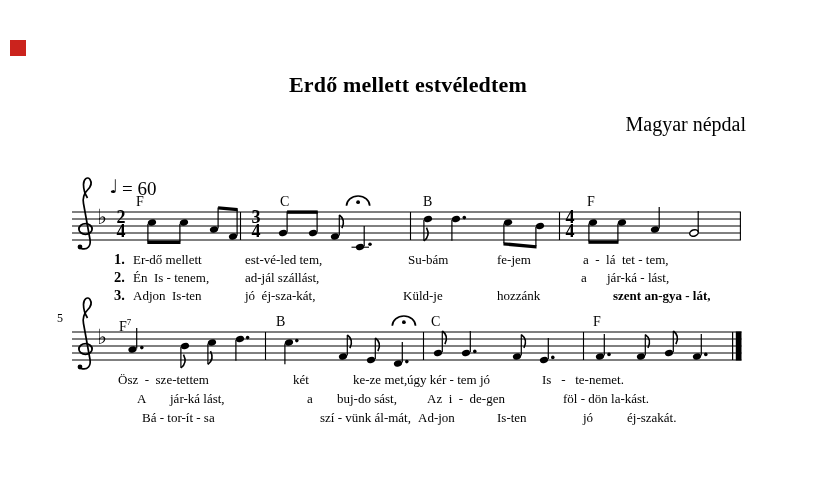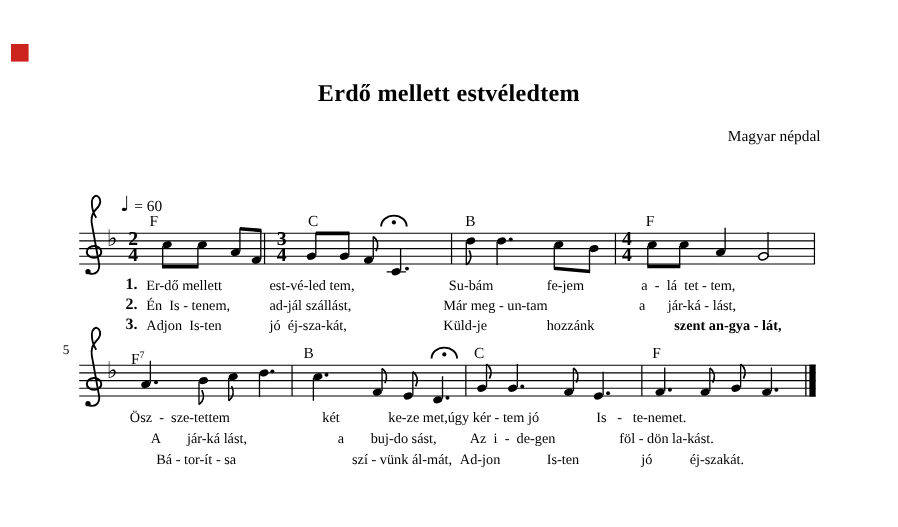--- a/index.html
+++ b/index.html
@@ -2,24 +2,24 @@
 <html><head>
 <meta charset="utf-8">
 <style>
   html,body{margin:0;padding:0;background:#fff;}
   .page{position:relative;width:816px;height:455px;background:#ffffff;overflow:hidden;
         font-family:"Liberation Serif",serif;color:#000;}
   .marker{position:absolute;left:10px;top:40px;width:16px;height:16px;background:#cb231d;}
   .title{position:absolute;top:72px;left:0;width:816px;text-align:center;margin:0;
          font-size:22px;font-weight:bold;letter-spacing:0.2px;}
   .attribution{position:absolute;top:116px;right:70px;text-align:right;
-               font-size:14px;line-height:17px;}
+               font-size:20px;line-height:17px;}
   .tempo{position:absolute;left:109px;top:177px;display:flex;gap:4px;}
   .tempo-note{font-family:"DejaVu Sans",sans-serif;font-size:19px;line-height:19px;}
-  .tempo-text{font-size:14px;line-height:19px;padding-top:2px;}
+  .tempo-text{font-size:19px;line-height:19px;padding-top:2px;}
   .mnum{position:absolute;left:57px;top:311px;font-size:12px;}
   .flat{position:absolute;font-family:"DejaVu Sans",sans-serif;font-size:21px;line-height:21px;}
   .flat1{left:97px;top:207px;}
   .flat2{left:97px;top:327px;}
   .tsig{position:absolute;width:18px;text-align:center;font-weight:bold;
         font-size:18px;line-height:13.9px;}
   .tsig div{height:13.9px;}
   .chord{position:absolute;font-size:14px;line-height:14px;}
   .chord sup{font-size:9px;}
   .lyric{position:absolute;font-size:13px;line-height:15px;white-space:pre;}
@@ -248,21 +248,20 @@
   <span class="vnum" style="left:114px;top:252px;">1.</span>
   <span class="lyric" style="left:133px;top:252px;">Er-dő mellett</span>
   <span class="lyric" style="left:245px;top:252px;">est-vé-led tem,</span>
   <span class="lyric" style="left:408px;top:252px;">Su-bám</span>
   <span class="lyric" style="left:497px;top:252px;">fe-jem</span>
   <span class="lyric" style="left:583px;top:252px;">a  -  lá  tet - tem,</span>
 
   <span class="vnum" style="left:114px;top:270px;">2.</span>
   <span class="lyric" style="left:133px;top:270px;">Én  Is - tenem,</span>
   <span class="lyric" style="left:245px;top:270px;text-align:right;">ad-jál szállást,</span>
-  <span class="lyric" style="left:403px;top:270px;">Már meg - un-tam</span>
   <span class="lyric" style="left:581px;top:270px;">a</span>
   <span class="lyric" style="left:607px;top:270px;">jár-ká - lást,</span>
 
   <span class="vnum" style="left:114px;top:288px;">3.</span>
   <span class="lyric" style="left:133px;top:288px;">Adjon  Is-ten</span>
   <span class="lyric" style="left:245px;top:288px;">jó  éj-sza-kát,</span>
   <span class="lyric" style="left:403px;top:288px;">Küld-je</span>
   <span class="lyric" style="left:497px;top:288px;">hozzánk</span>
   <span class="lyric" style="left:613px;top:288px;font-weight:bold;">szent an-gya - lát,</span>
 

